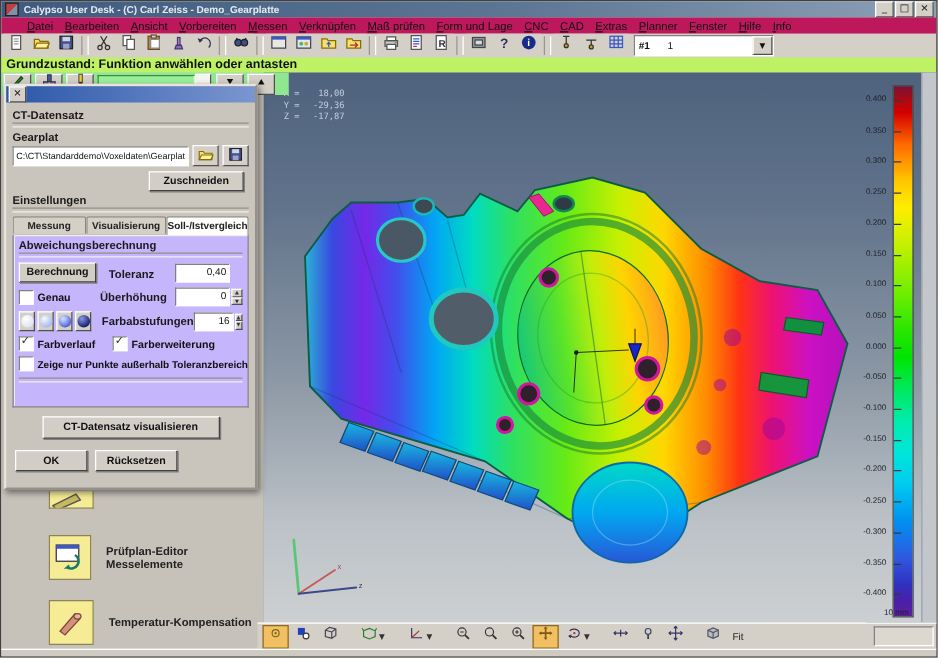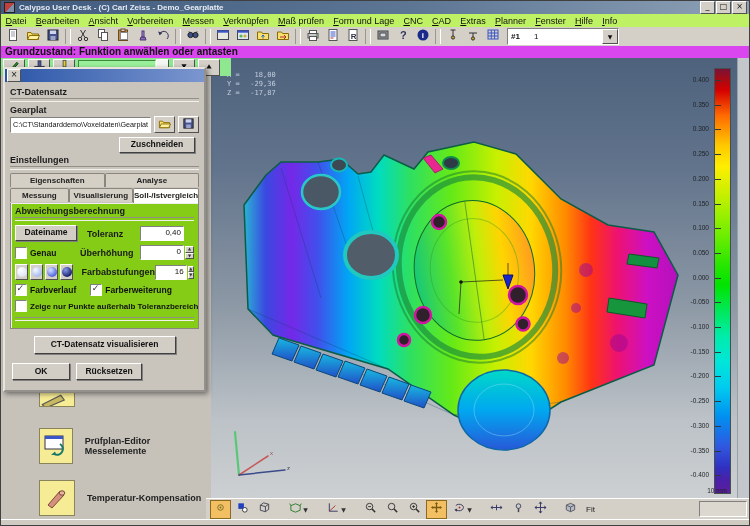--- a/index.html
+++ b/index.html
@@ -6,34 +6,34 @@
   body{width:750px;height:526px;position:relative;overflow:hidden;background:#d4d0c8;
        font-family:"Liberation Sans",sans-serif;color:#111;border:1px solid #404040;box-sizing:border-box}
   
   .titlebar{position:absolute;left:0;top:0;right:0;height:13px;display:flex;align-items:center;
     background:linear-gradient(90deg,#3f5a7e 0%,#5d7694 55%,#8da1b6 100%);padding:0 2px}
   .sysicon{width:9px;height:9px;background:linear-gradient(135deg,#c04040 50%,#8090a8 50%);border:1px solid #222;margin-left:1px}
   .title-text{flex:1;margin-left:4px;font-size:8px;font-weight:bold;color:#e6ebf2;white-space:nowrap;overflow:hidden}
   .winbtn{width:13px;height:11px;margin-left:1px;background:#d4d0c8;border:1px solid;border-color:#fff #505050 #505050 #fff;
     font-size:8px;line-height:9px;text-align:center;font-family:"DejaVu Sans",sans-serif}
   
-  .menubar{position:absolute;left:0;top:13px;right:0;height:13px;display:flex;align-items:center;font-size:9px;padding-left:0;background:#bef264}
+  .menubar{position:absolute;left:0;top:13px;right:0;height:13px;display:flex;align-items:center;font-size:9px;padding-left:16px;background:#be185d}
   .menu-item{padding:0 4.6px;white-space:nowrap}
   
   .toolbar{position:absolute;left:0;top:26px;right:0;height:19px;display:flex;align-items:center;padding-left:2px;background:#d4d0c8}
   #tb-icons{display:flex;align-items:center}
   .tbtn{width:18px;height:17px;display:flex;align-items:center;justify-content:center;border:1px solid #d4d0c8}
   .tsep{width:4px;height:15px;margin:0 2px;border-left:1px solid #9a968e;border-right:1px solid #fff}
   .combo{margin-left:4px;width:110px;height:15px;background:#fff;border:1px solid;border-color:#808080 #fff #fff #808080;
     display:flex;align-items:center;font-size:8px}
   .combo .cv1{margin-left:3px;font-weight:bold}.combo .cv2{margin-left:14px}
   .combo .drop{margin-left:auto;width:14px;height:13px;background:#d4d0c8;border:1px solid;border-color:#fff #505050 #505050 #fff;
     display:flex;align-items:center;justify-content:center}
   
-  .statusrow{position:absolute;left:0;top:45px;right:0;height:12px;font-size:10px;font-weight:bold;padding-left:4px;background:#d946ef}
+  .statusrow{position:absolute;left:0;top:45px;right:0;height:12px;font-size:10px;font-weight:bold;padding-left:4px;background:#bef264}
   
   .quickbar{position:absolute;left:0;top:57px;width:228px;height:18px;background:#8fe88f;display:flex;align-items:center;padding-left:2px;z-index:5}
   .qbtn{width:20px;height:15px;margin-right:3px;background:#d4d0c8;border:1px solid;border-color:#fff #505050 #505050 #fff;
     display:flex;align-items:center;justify-content:center}
   .qfield{width:76px;height:13px;background:#9af09a;border:1px solid;border-color:#3f8a3f #d6ffd6 #d6ffd6 #3f8a3f}
   .qmini{width:11px;height:14px;background:#f4f4f0;border:1px solid;border-color:#fff #505050 #505050 #fff;margin-right:4px}
   
   .leftpanel{position:absolute;left:0;top:75px;width:210px;height:443px;background:#c6c2ba;border-right:1px solid #8a8a8a}
   .side-item{position:absolute;left:0;width:205px;display:flex;align-items:center}
   .side-icon{width:34px;height:34px;margin-left:38px;background:#f6ec96;border:1px solid #8a845a;display:flex;align-items:center;justify-content:center}
@@ -56,21 +56,21 @@
     display:flex;align-items:center;justify-content:center;flex:none}
   .btn{background:#d2cec6;border:1px solid;border-color:#fff #404040 #404040 #fff;box-shadow:1px 1px 0 #808080;
     font-size:8.5px;font-weight:bold;text-align:center;color:#111}
   .zuschneiden{display:block;margin:4px 4px 2px auto;width:74px;height:14px;line-height:13px}
   
   .tabs{display:flex;margin-top:1px}
   .tab{height:13px;line-height:13px;font-size:8px;font-weight:bold;text-align:center;background:#d5d0c6;
     border:1px solid #8a867e;border-bottom:none;border-radius:2px 2px 0 0;color:#222}
   .tab.r1{width:95px}
   .tab.active{background:#fdfdfb;height:14px;position:relative;z-index:2}
-  .tabpanel{border:1px solid #8a867e;border-top:none;background:#84cc16;padding:3px 4px 4px;box-shadow:inset 1px 1px 0 #eee}
+  .tabpanel{border:1px solid #8a867e;border-top:none;background:#c4b5fd;padding:3px 4px 16px;box-shadow:inset 1px 1px 0 #eee}
   .row{display:flex;align-items:center;margin-top:4px}
   .numfield{width:40px;height:13px;background:#fff;border:1px solid;border-color:#808080 #fff #fff #808080;
     font-size:8px;text-align:right;line-height:12px;padding-right:2px}
   .spin{display:flex;flex-direction:column;width:9px;height:13px;margin-left:1px}
   .spin i{flex:1;background:#d4d0c8;border:1px solid;border-color:#fff #505050 #505050 #fff;font-size:4px;line-height:4px;
     text-align:center;font-style:normal;font-family:"DejaVu Sans",sans-serif;color:#333}
   .checkbox{width:10px;height:10px;background:#fff;border:1px solid;border-color:#808080 #fff #fff #808080;
     display:inline-block;position:relative;flex:none}
   .checkbox.checked::after{content:"✓";position:absolute;left:0.5px;top:-2px;font-size:9px;color:#333;font-family:"DejaVu Sans",sans-serif}
   .cklabel{font-size:8.5px;font-weight:bold;margin-left:3px;white-space:nowrap}
@@ -544,33 +544,29 @@
               <rect x="2" y="2" width="10" height="10" fill="#46508e" stroke="#222"></rect>
               <rect x="4" y="2.5" width="6" height="3.5" fill="#cdd4e8"></rect>
               <rect x="4.5" y="8" width="5" height="4" fill="#9aa4c8"></rect>
             </svg></span>
         </div>
     </div>
     <div class="btn zuschneiden">Zuschneiden</div>
     <div class="blabel">Einstellungen</div>
     <div class="hr"></div>
     <div class="tabs">
-      <div class="tab r1">Eigenschaften</div>
-      <div class="tab r1">Analyse</div>
-    </div>
-    <div class="tabs">
       <div class="tab" style="width:60px">Messung</div>
       <div class="tab" style="width:66px">Visualisierung</div>
       <div class="tab active" style="width:64px">Soll-/Istvergleich</div>
     </div>
     <div class="tabpanel">
       <div class="blabel" style="margin-top:0">Abweichungsberechnung</div>
       <div class="hr"></div>
       <div class="row">
-        <div class="btn" style="width:60px;height:14px;line-height:13px">Dateiname</div>
+        <div class="btn" style="width:60px;height:14px;line-height:13px">Berechnung</div>
         <div class="blabel" style="flex:1;margin-left:10px">Toleranz</div>
         <div class="numfield">0,40</div>
         <div style="width:10px"></div>
       </div>
       <div class="row">
         <span class="checkbox"></span>
         <span class="cklabel" style="width:50px">Genau</span>
         <div class="blabel" style="flex:1;margin:0">Überhöhung</div>
         <div class="numfield">0</div>
         <div class="spin">

